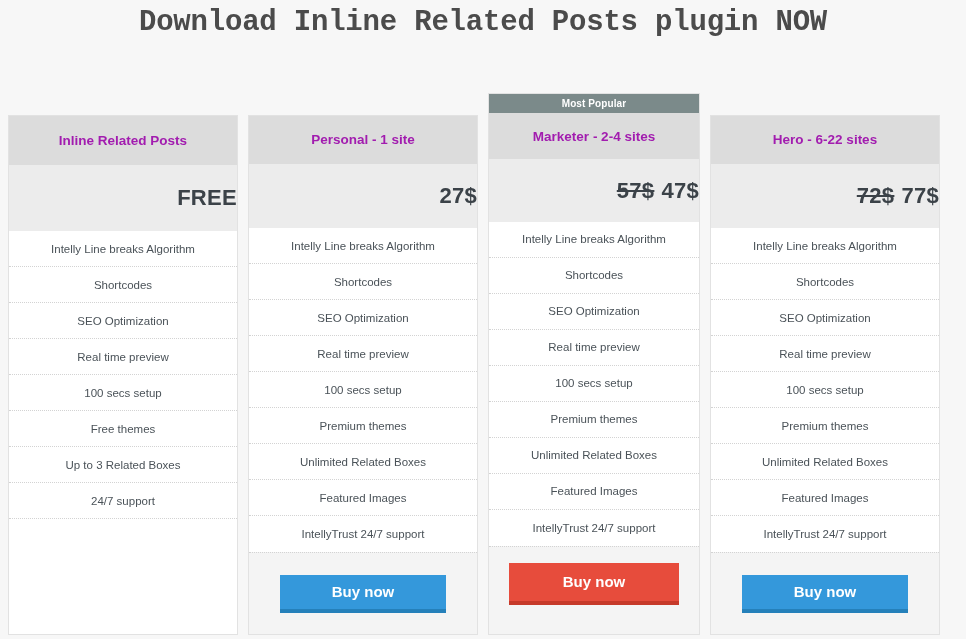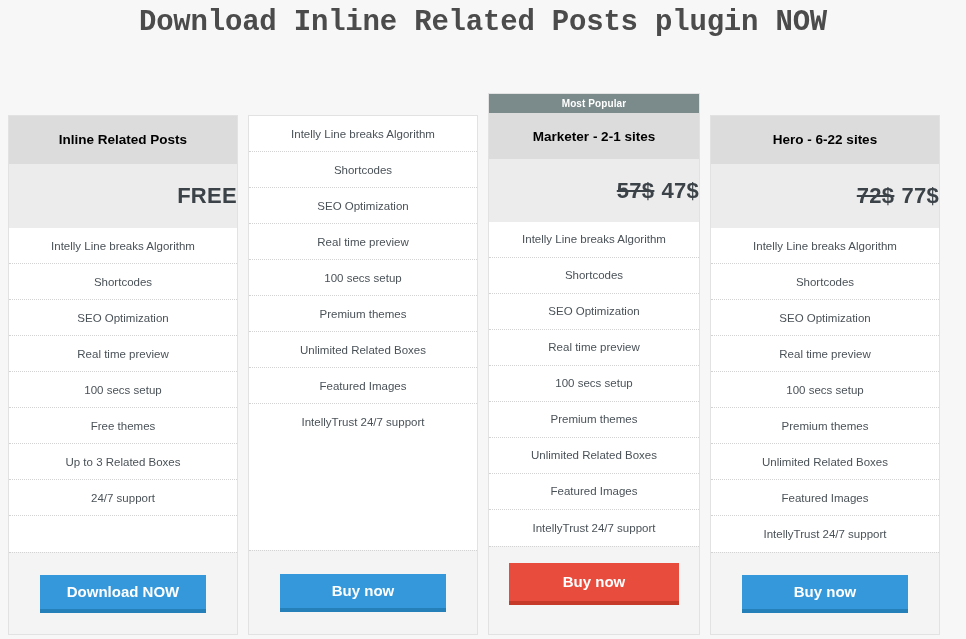--- a/index.html
+++ b/index.html
@@ -77,21 +77,21 @@
   }
 
   .card-header {
     background: #dcdcdc;
     height: 49px;
     display: flex;
     align-items: center;
     justify-content: center;
     font-size: 13.5px;
     font-weight: bold;
-    color: #000000;
+    color: #a21caf;
     text-align: center;
     padding: 0 6px;
     box-sizing: border-box;
   }
 
   .card-price {
     background: #ececec;
     height: 66px;
     display: flex;
     align-items: center;
@@ -197,43 +197,44 @@
           <div class="feature">Intelly Line breaks Algorithm</div>
           <div class="feature">Shortcodes</div>
           <div class="feature">SEO Optimization</div>
           <div class="feature">Real time preview</div>
           <div class="feature">100 secs setup</div>
           <div class="feature">Free themes</div>
           <div class="feature">Up to 3 Related Boxes</div>
           <div class="feature">24/7 support</div>
           <div class="feature spacer"></div>
         </div>
-        <div class="card-footer">
-          <button class="cta">Download NOW</button>
-        </div>
       </div>
       <div class="card plain">
+        <div class="card-header">Personal - 1 site</div>
+        <div class="card-price">
+          <span class="price-current">27$</span>
+        </div>
         <div class="features">
           <div class="feature">Intelly Line breaks Algorithm</div>
           <div class="feature">Shortcodes</div>
           <div class="feature">SEO Optimization</div>
           <div class="feature">Real time preview</div>
           <div class="feature">100 secs setup</div>
           <div class="feature">Premium themes</div>
           <div class="feature">Unlimited Related Boxes</div>
           <div class="feature">Featured Images</div>
           <div class="feature">IntellyTrust 24/7 support</div>
         </div>
         <div class="card-footer">
           <button class="cta">Buy now</button>
         </div>
       </div>
       <div class="card featured">
         <div class="ribbon">Most Popular</div>
-        <div class="card-header">Marketer - 2-1 sites</div>
+        <div class="card-header">Marketer - 2-4 sites</div>
         <div class="card-price">
           <span class="price-old">57$</span>
           <span class="price-current">47$</span>
         </div>
         <div class="features">
           <div class="feature">Intelly Line breaks Algorithm</div>
           <div class="feature">Shortcodes</div>
           <div class="feature">SEO Optimization</div>
           <div class="feature">Real time preview</div>
           <div class="feature">100 secs setup</div>

